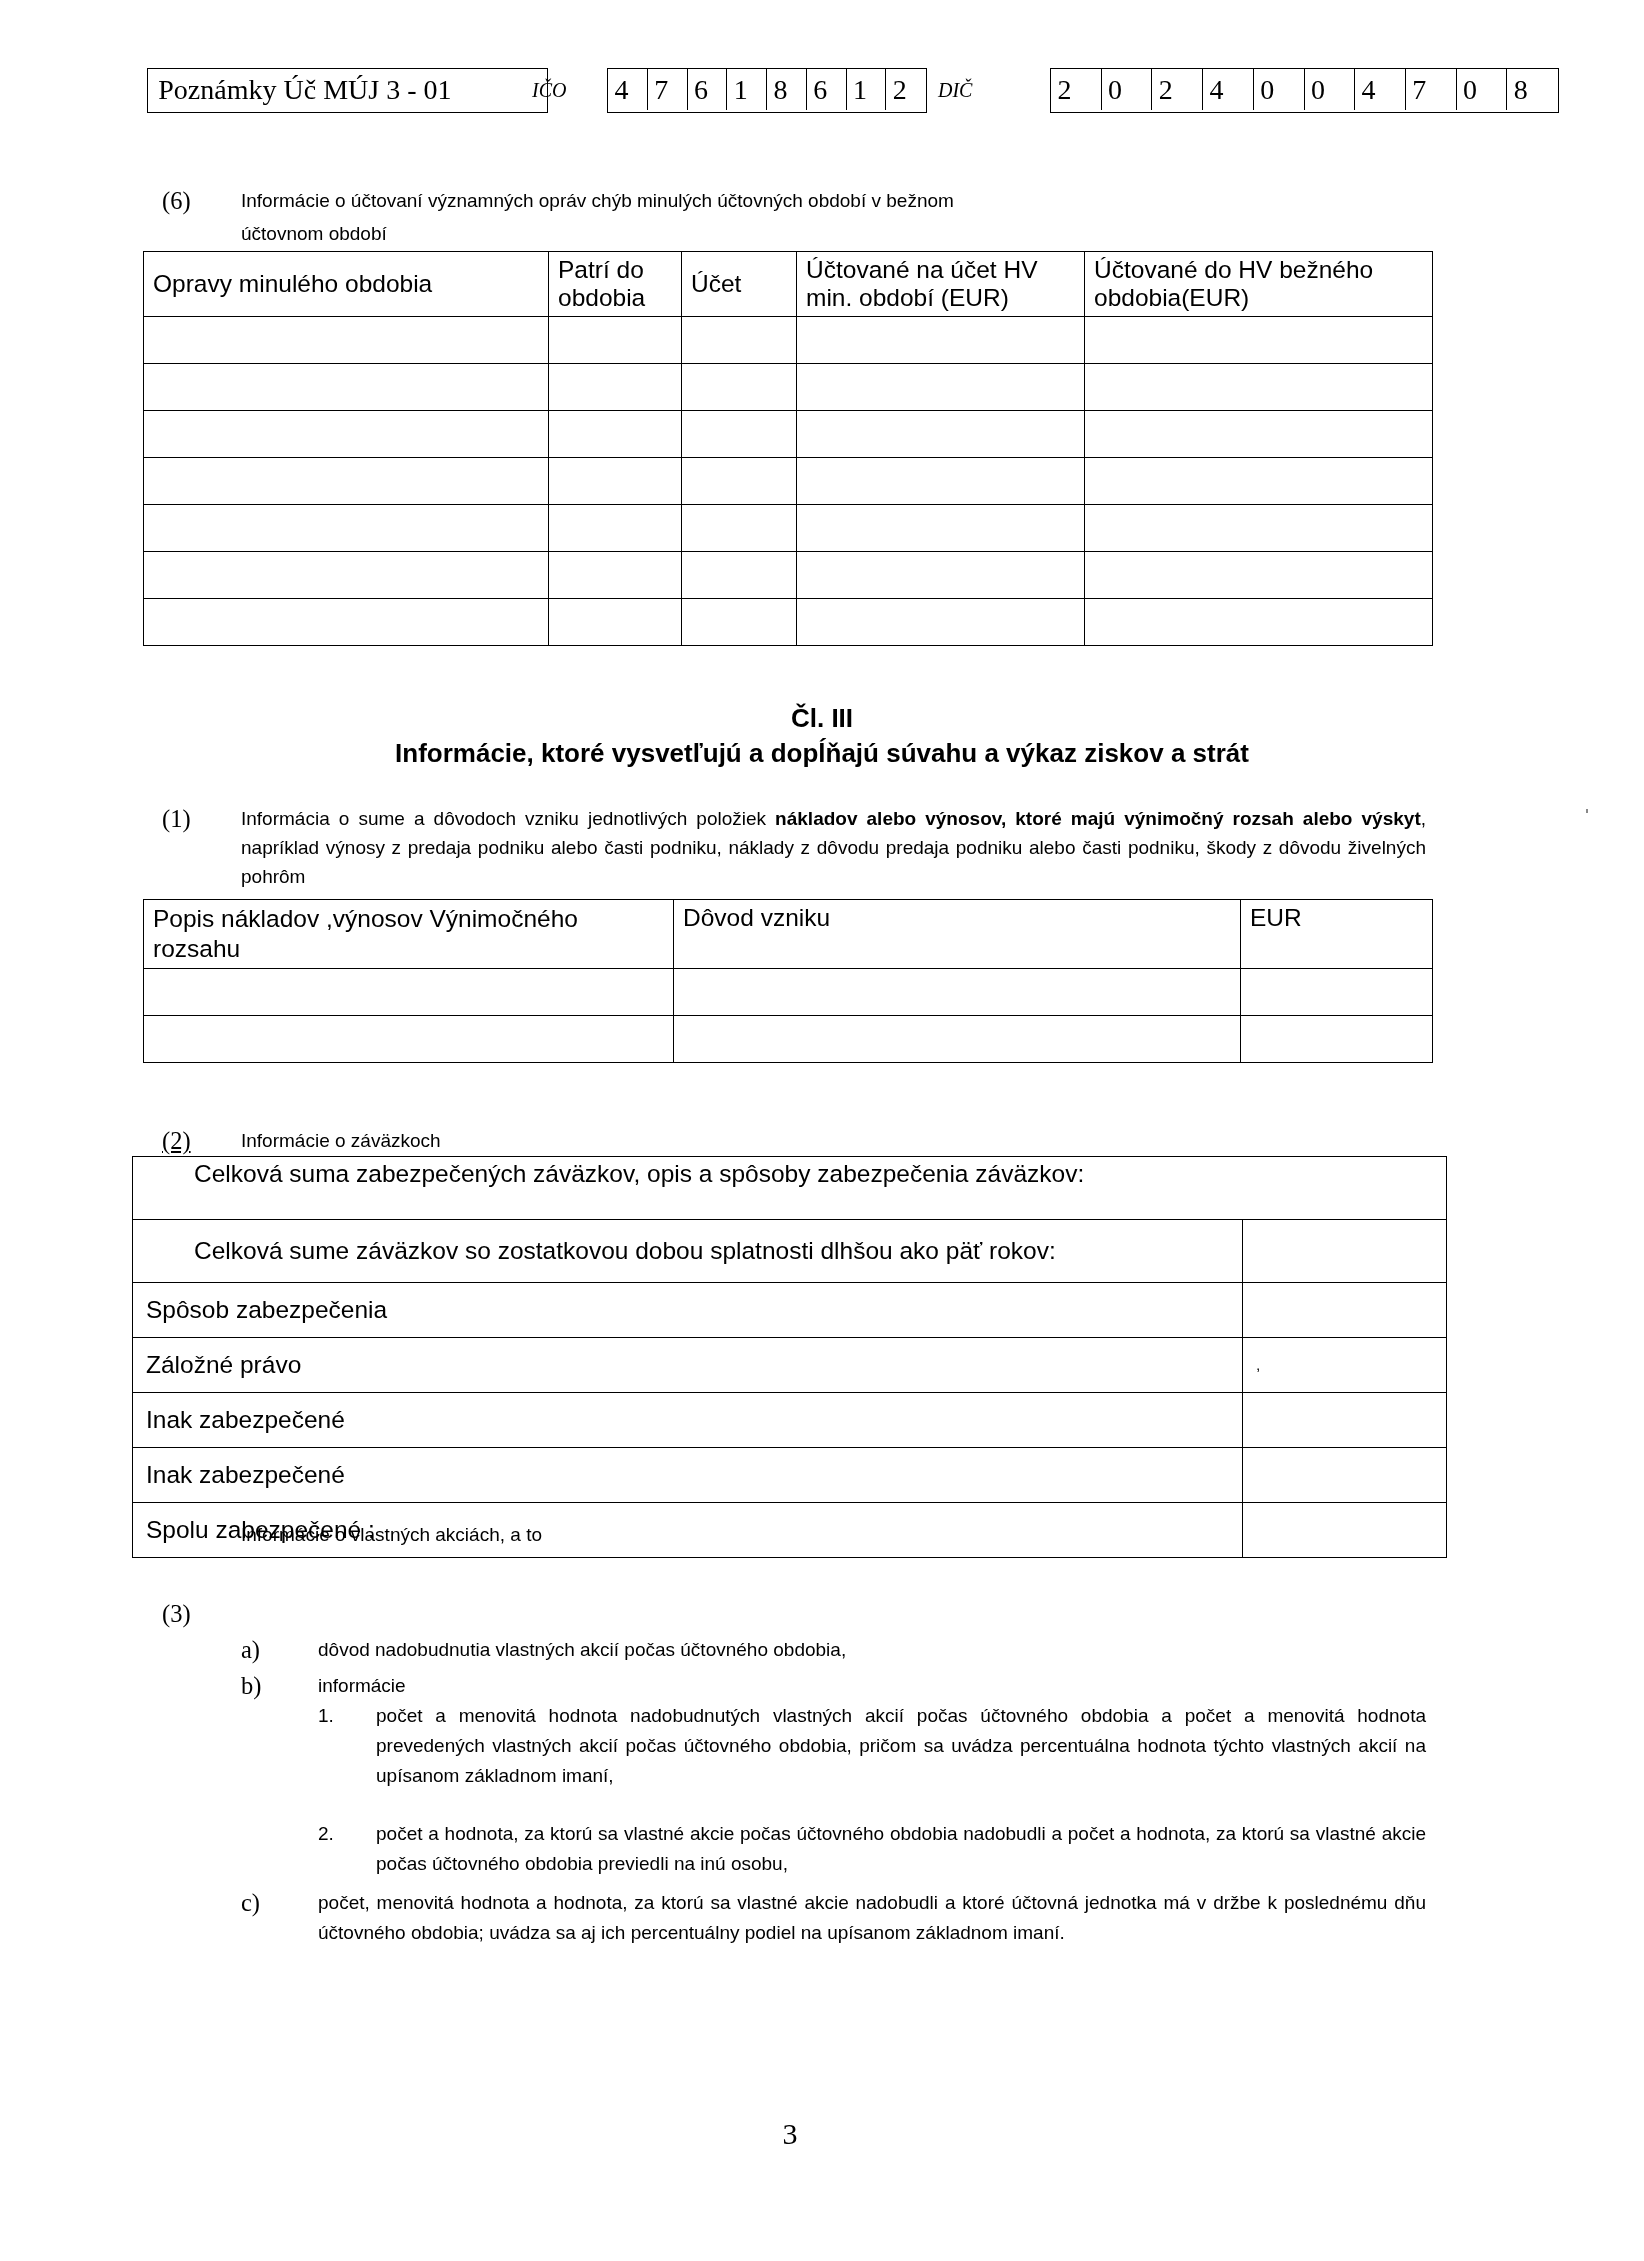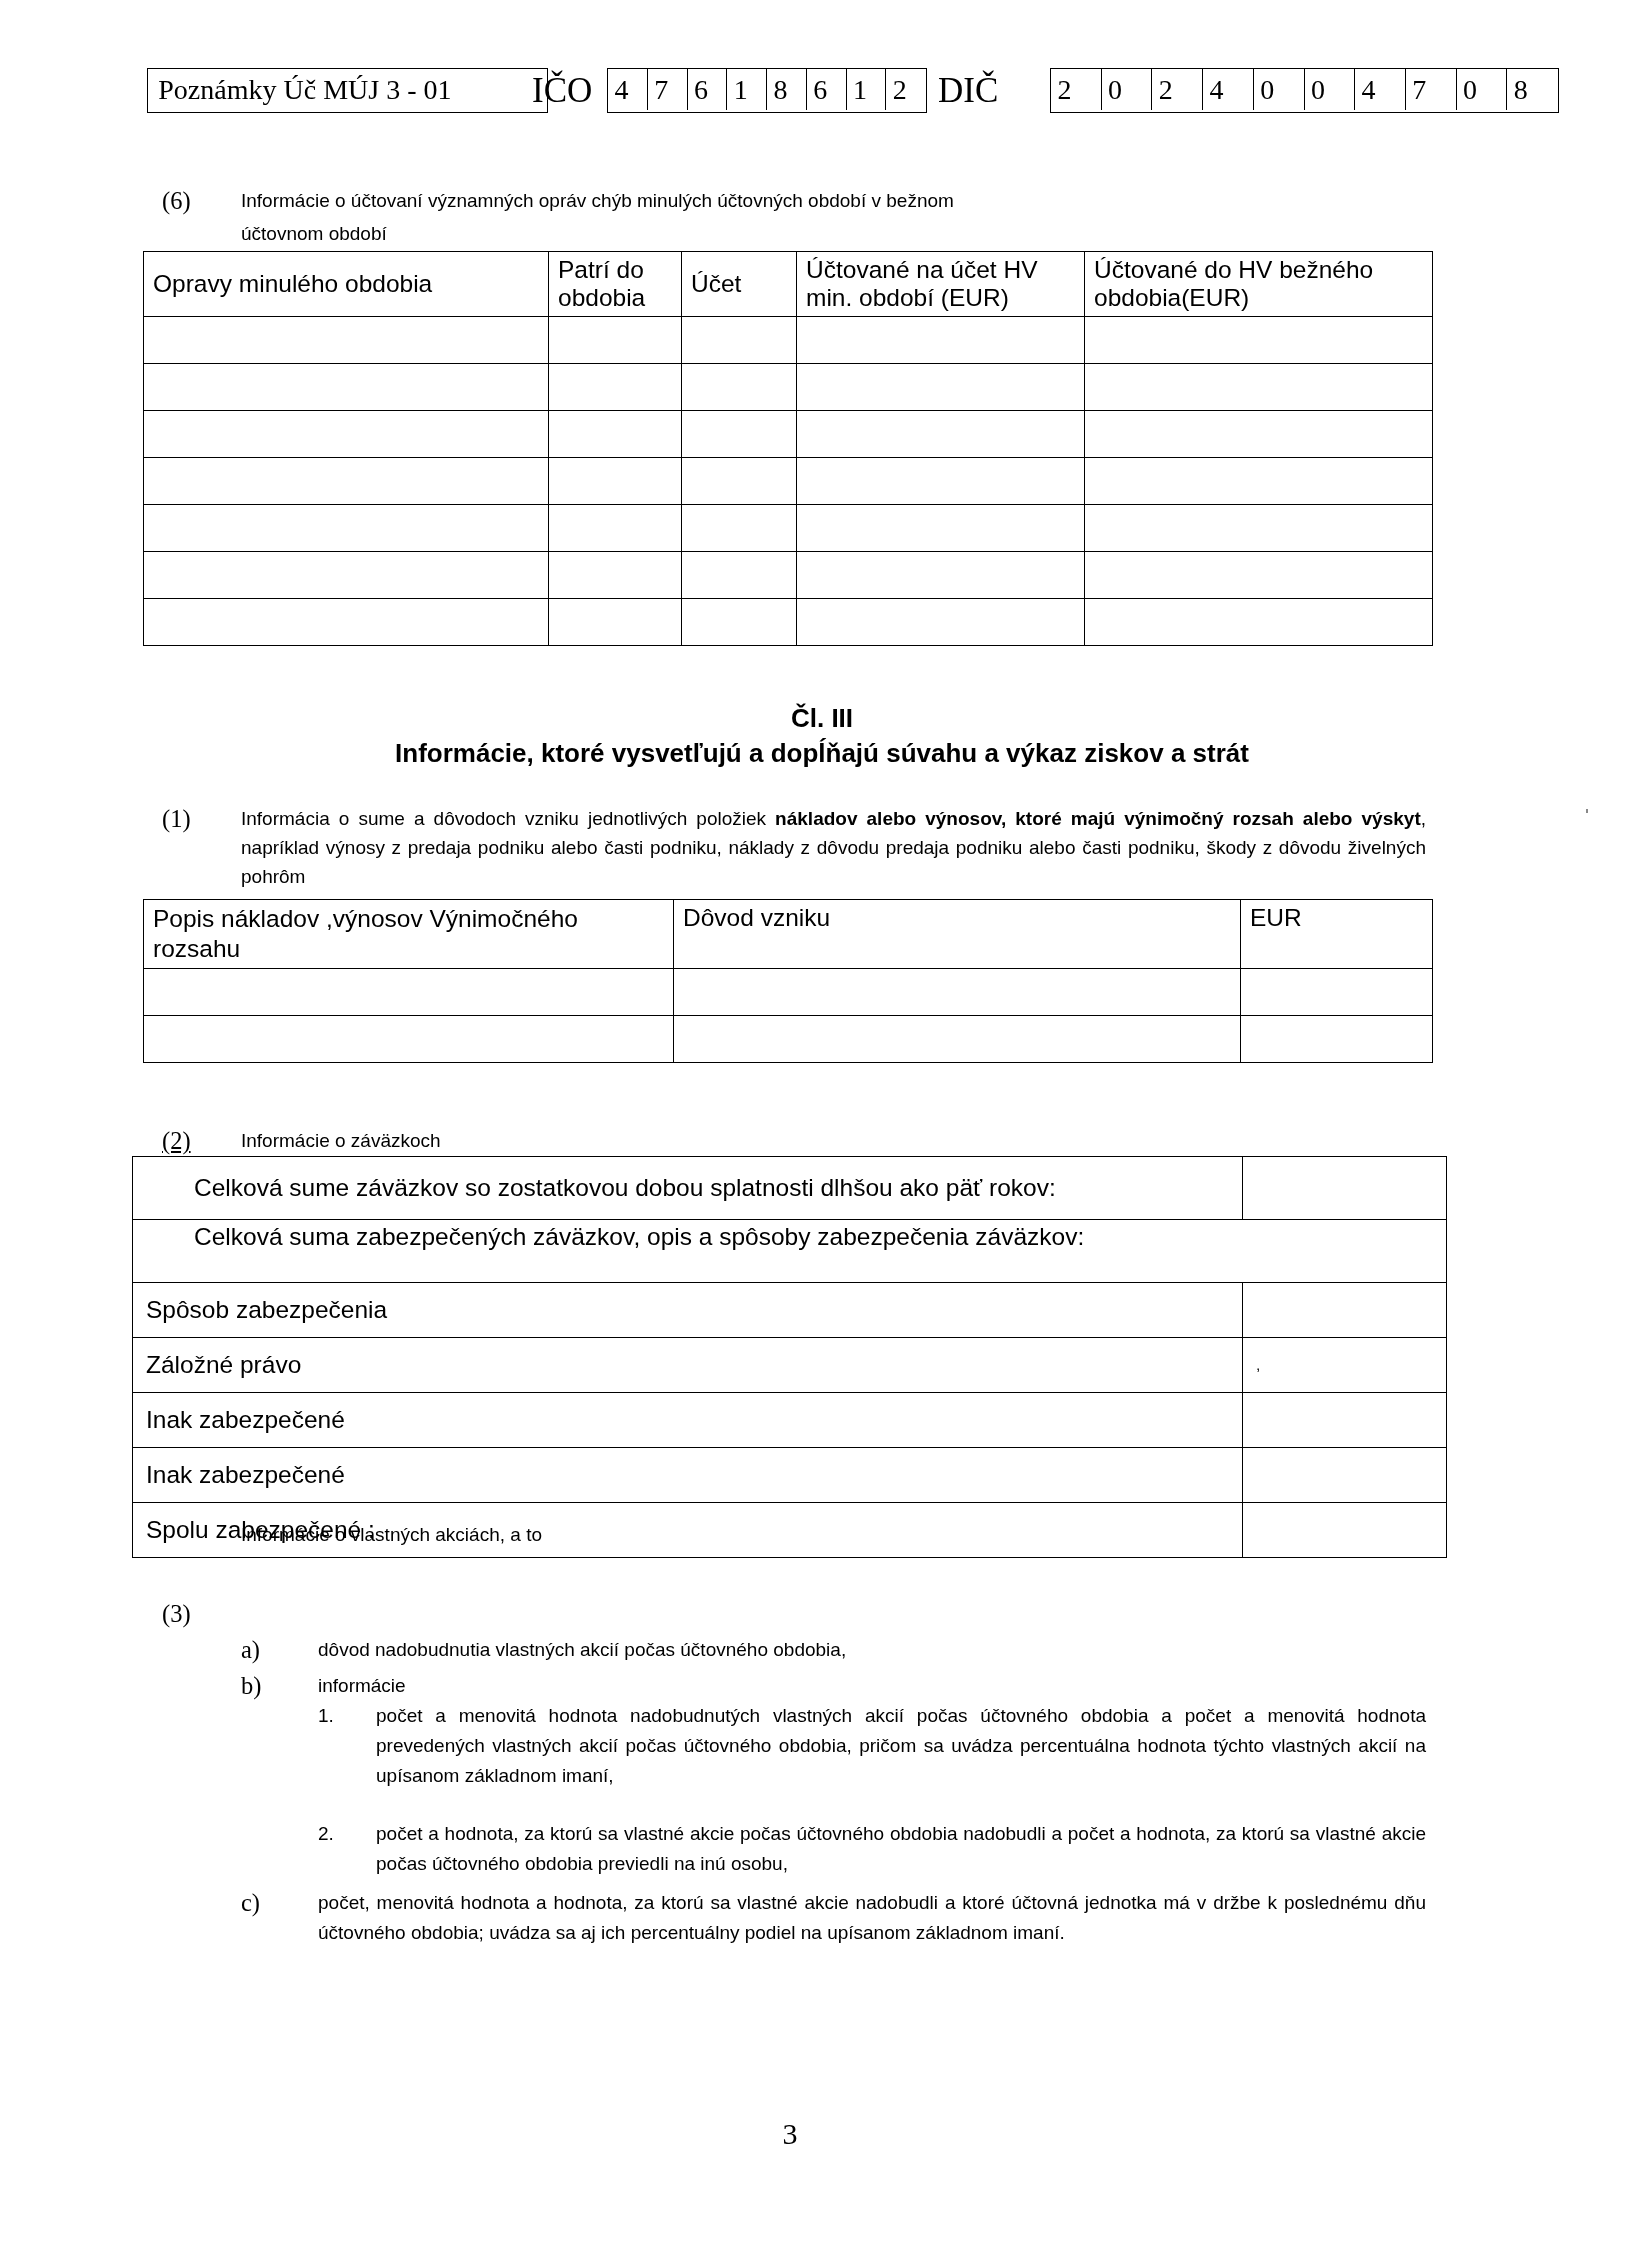--- a/index.html
+++ b/index.html
@@ -4,21 +4,21 @@
 <style>
   html, body { margin: 0; padding: 0; background: #ffffff; }
   body { width: 1644px; height: 2261px; position: relative; overflow: hidden; color: #000; }
   .abs { position: absolute; }
   .serif { font-family: "Liberation Serif", "DejaVu Serif", serif; }
   .sans { font-family: "Liberation Sans", "DejaVu Sans", sans-serif; }
 
   
   .hdr-title-box { left: 147px; top: 68px; width: 401px; height: 45px; border: 1.9px solid #000; box-sizing: border-box;
     font-size: 28px; line-height: 41px; padding-left: 10.3px; white-space: nowrap; }
-  .hdr-label { font-size: 35px; line-height: 45px; top: 68px; white-space: nowrap; }
+  .hdr-label { font-size: 20px; line-height: 45px; top: 68px; white-space: nowrap; font-style: italic; }
   .digit-row { display: flex; top: 68px; height: 45px; border: 1.9px solid #000; box-sizing: border-box; }
   .digit { width: 40px; height: 41px; border-right: 1.3px solid #000; box-sizing: border-box; font-size: 28px;
     line-height: 41px; padding-left: 6.4px; }
   .digit:last-child { border-right: none; }
 
   
   .txt { font-size: 19px; line-height: 30px; }
   .num { font-size: 24.5px; line-height: 30px; }
 
   
@@ -170,25 +170,25 @@
 <div class="abs serif num" style="left:162px; top:1126px; text-decoration:underline;">(2)</div>
 <div class="abs sans txt" style="left:241px; top:1126px;">Informácie o záväzkoch</div>
 
 <table class="grid" style="left:132px; top:1156px; width:1314px;">
   <colgroup>
     <col style="width:1110px">
       <col style="width:204px">
   </colgroup>
   <tbody>
       <tr style="height:63px;">
+    <td colspan="2" class="txtcell" style="padding-left:61px; padding-top:2.6px;">Celková suma zabezpečených záväzkov, opis a spôsoby zabezpečenia záväzkov:</td>
+  </tr>
+  <tr style="height:63px;">
     <td class="txtcell" style="padding-left:61px; vertical-align:middle;">Celková sume záväzkov so zostatkovou dobou splatnosti dlhšou ako päť rokov:</td>
     <td></td>
-  </tr>
-  <tr style="height:63px;">
-    <td colspan="2" class="txtcell" style="padding-left:61px; padding-top:2.6px;">Celková suma zabezpečených záväzkov, opis a spôsoby zabezpečenia záväzkov:</td>
   </tr>
   <tr style="height:55px;margin-top:24px;">
     <td class="txtcell" style="vertical-align:middle; padding-left:13px;">Spôsob zabezpečenia</td>
     <td></td>
   </tr>
   <tr style="height:55px;">
     <td class="txtcell" style="vertical-align:middle; padding-left:13px;">Záložné právo</td>
     <td class="txtcell" style="vertical-align:middle; padding-left:13px; font-size:15.5px;">,</td>
   </tr>
   <tr style="height:55px;">

